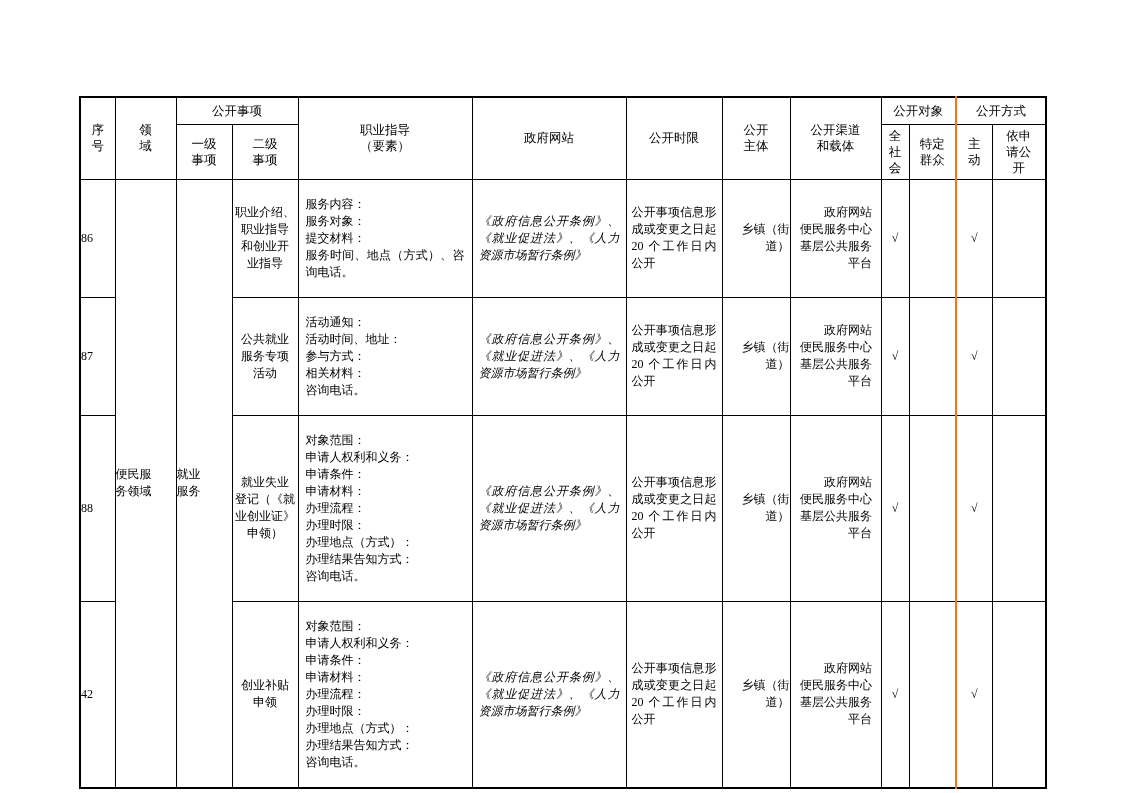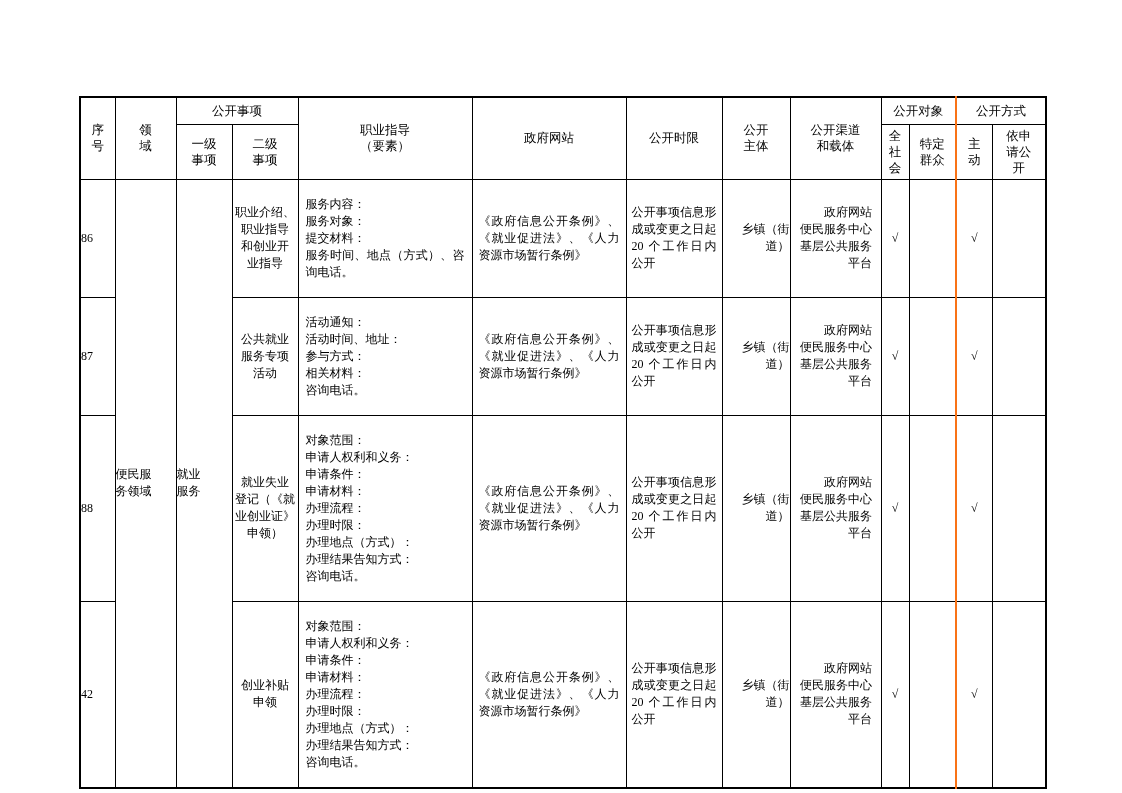--- a/index.html
+++ b/index.html
@@ -36,21 +36,21 @@
   }
   th {
     font-weight: normal;
     font-size: 12.5px;
     line-height: 16px;
     text-align: center;
   }
   .thick-left { border-left: 2px solid #f97316; }
   .c   { text-align: left; }
   .content-cell { text-align: left; padding: 16px 7px; text-align: justify; }
-  .basis-cell   { text-align: justify; padding: 6px 6px; }
+  .basis-cell   { text-align: justify; padding: 6px 6px; font-style: italic; }
   .time-cell    { text-align: justify; padding: 0 5px; }
   .subject-cell { text-align: right; margin-top: 44px; }
   .level2-cell  { text-align: center; padding: 0 2px; }
   .channel-cell { padding: 0; }
   .channel-block {
     width: 73px;
     margin: 0 auto;
     text-align: right;
     text-indent: 12px;
     white-space: pre-line;

